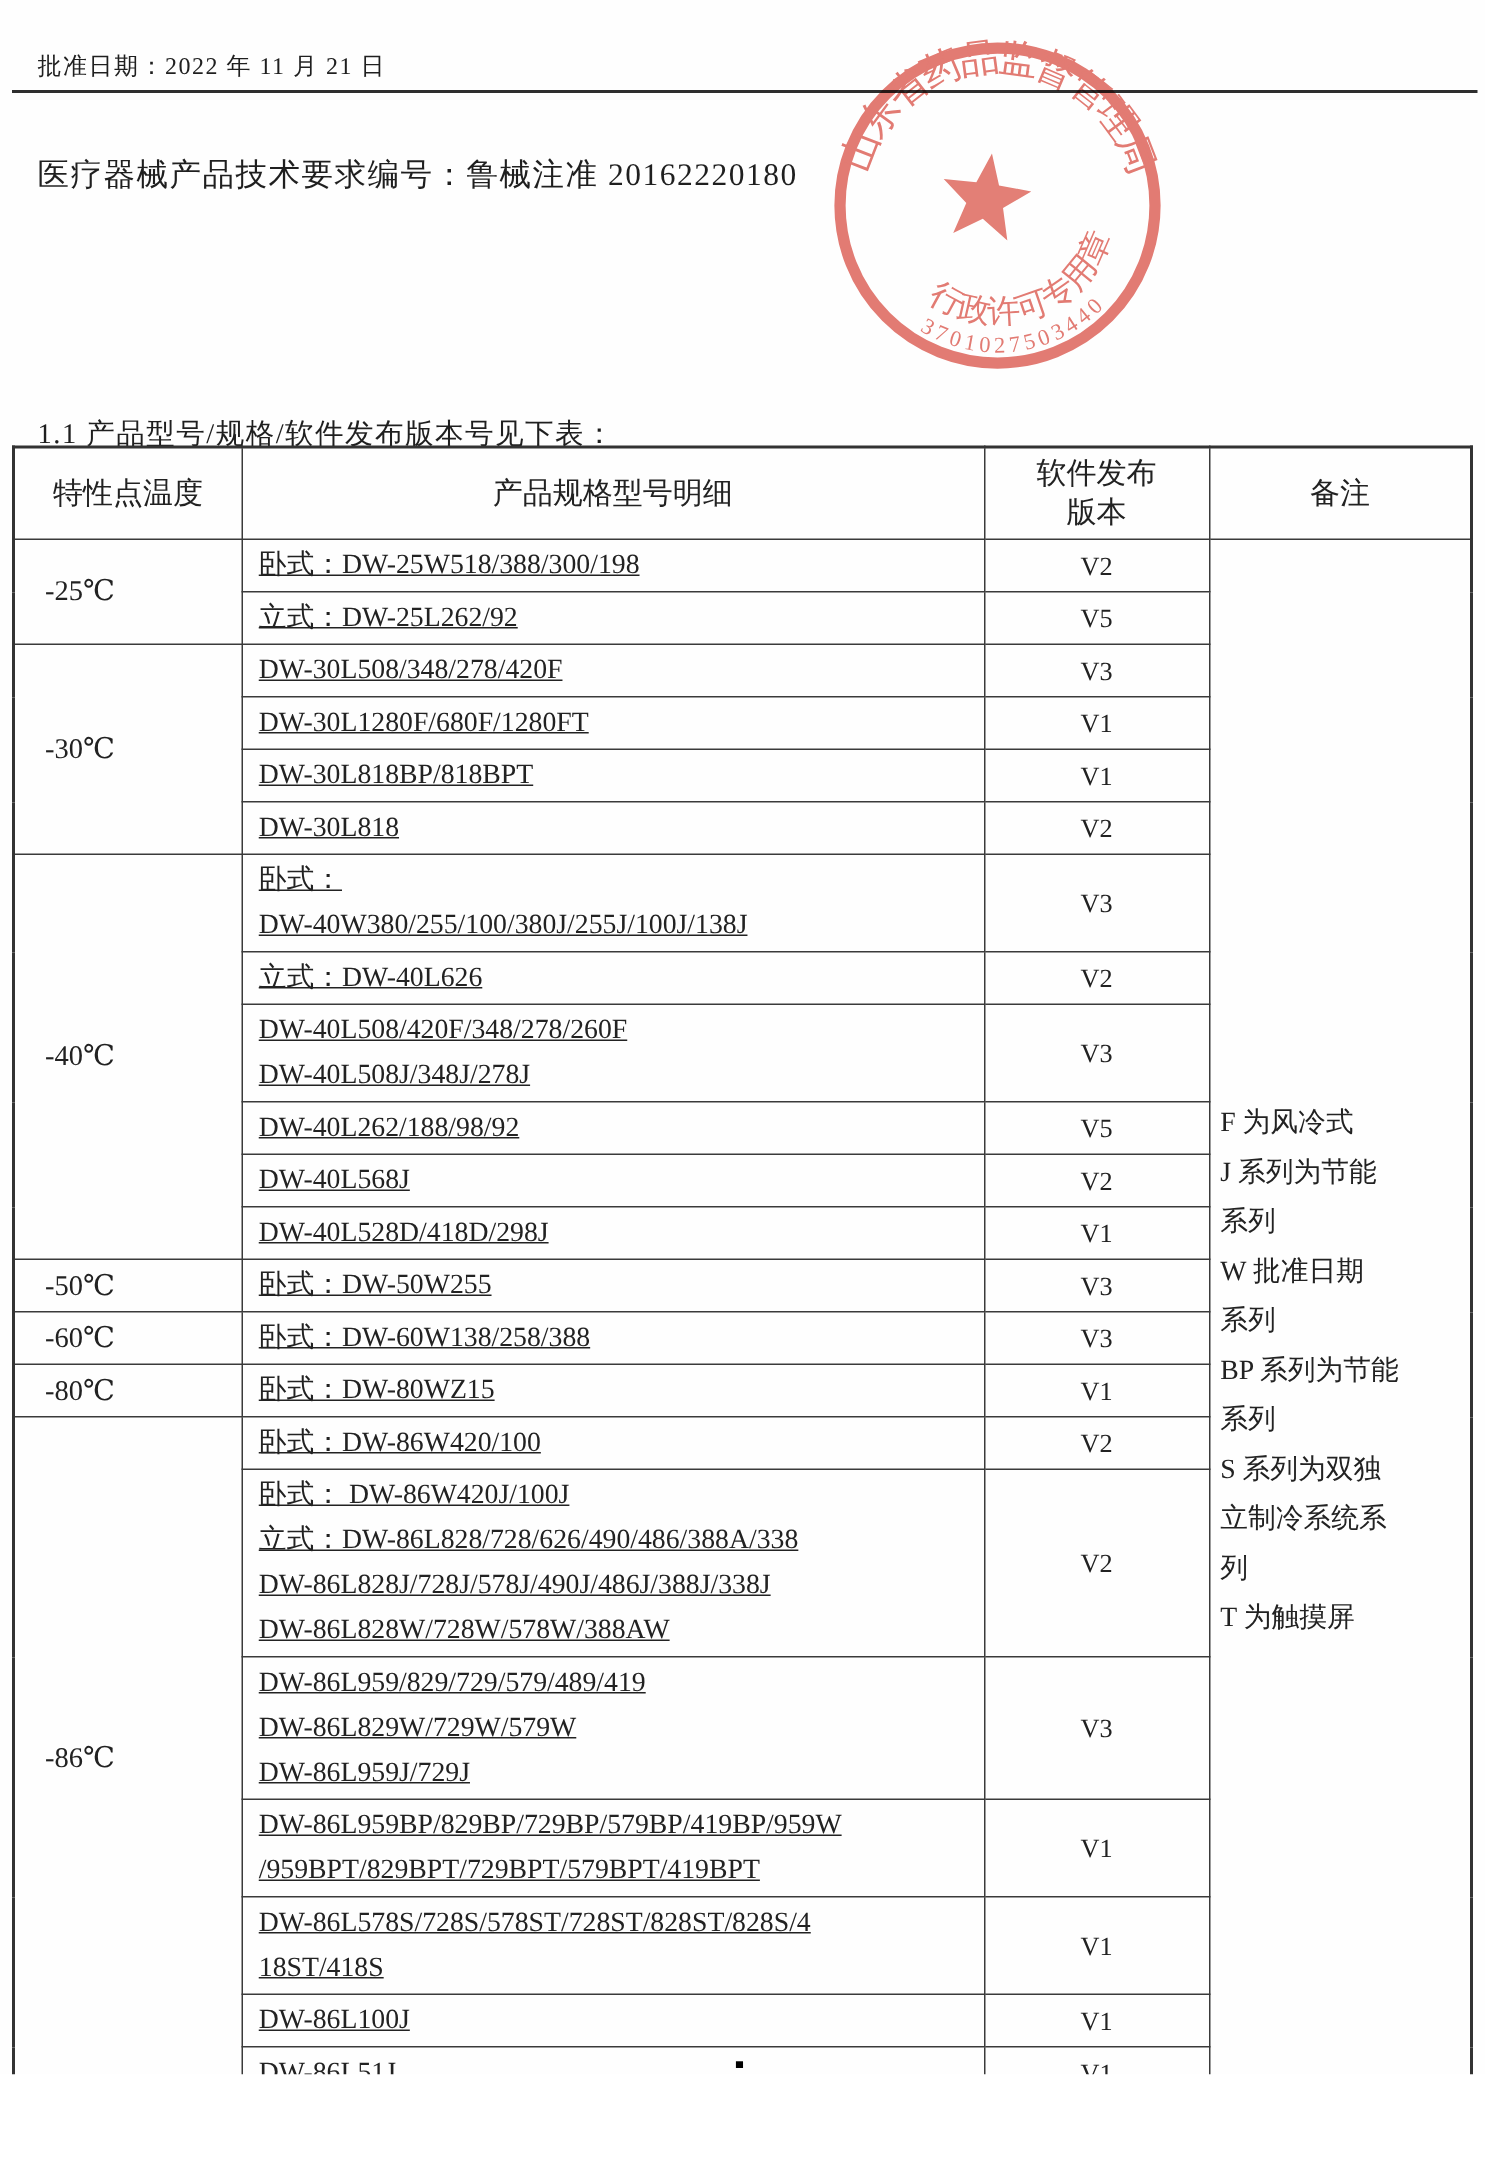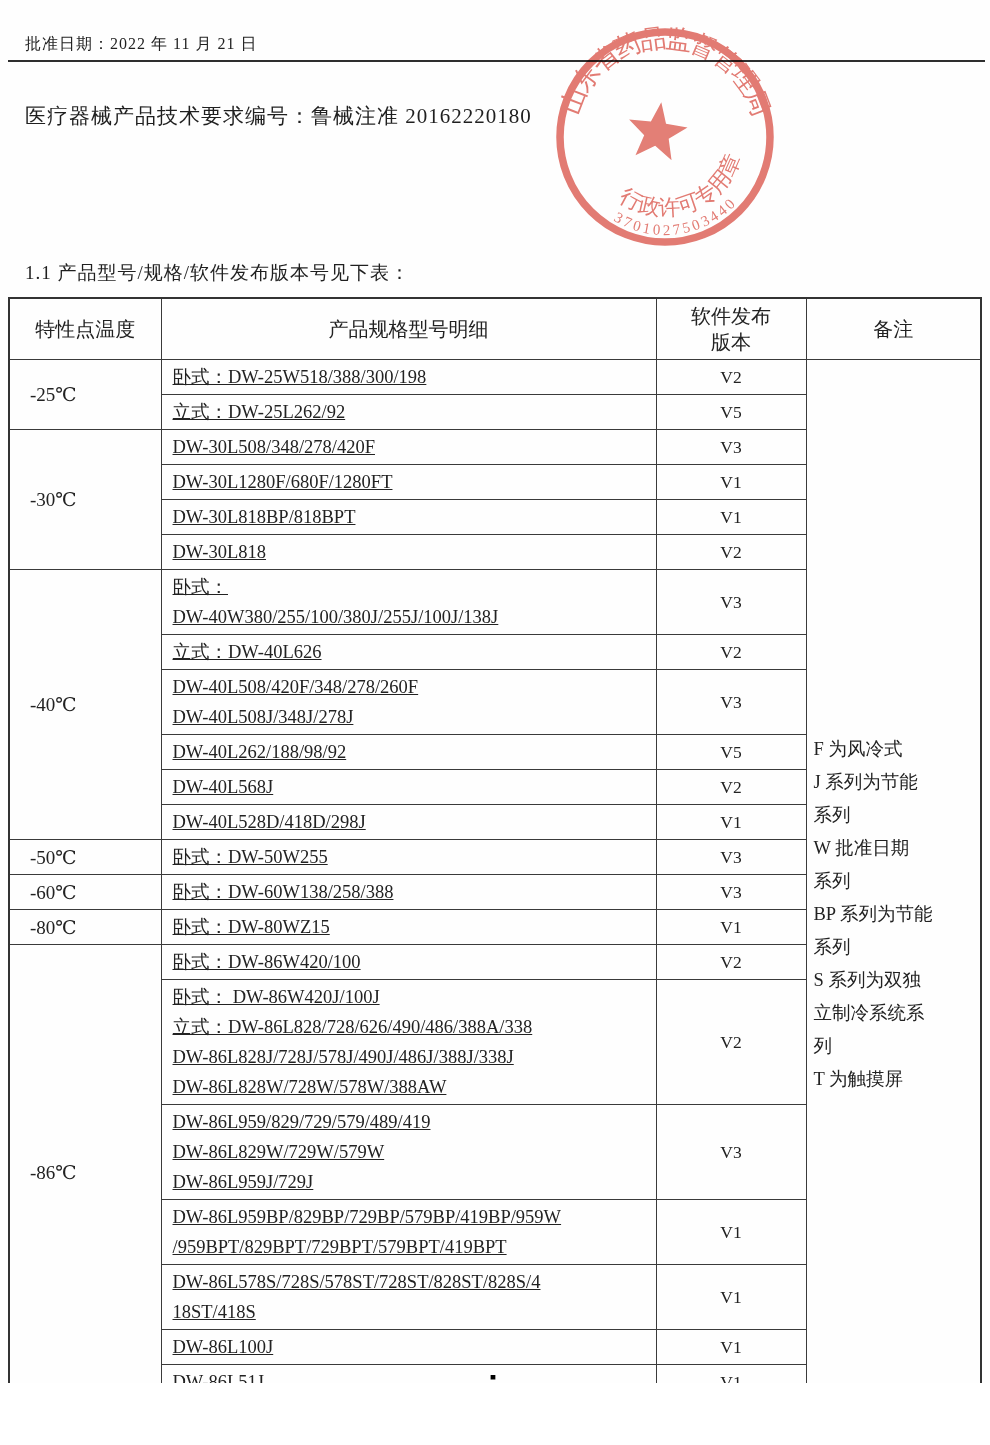--- a/index.html
+++ b/index.html
@@ -9,21 +9,21 @@
     background:#fefefe;
     overflow:hidden;
     font-family:"Liberation Serif","DejaVu Serif",serif;
     color:#1f1f1f;
   }
   .approval{position:absolute;left:25px;top:34px;font-size:16px;letter-spacing:1px;}
   .rule{position:absolute;left:8px;top:60px;width:977px;height:2px;background:#2e2e2e;}
   .docnum{position:absolute;left:25px;top:102px;font-size:21px;letter-spacing:1px;}
   .title{position:absolute;left:0;top:148px;width:990px;text-align:center;font-size:33px;letter-spacing:3px;color:#151515;}
   .s1{position:absolute;left:25px;top:214px;font-size:20px;letter-spacing:1px;}
-  .s11{position:absolute;left:25px;top:260px;font-size:19px;letter-spacing:1px;}
+  .s11{position:absolute;left:25px;top:276px;font-size:19px;letter-spacing:1px;}
 
   table.spec{
     position:absolute;left:8px;top:297px;
     width:972px;
     border-collapse:collapse;table-layout:fixed;
     background:transparent;
   }
   table.spec th,table.spec td{
     border:1.6px solid #3a3a3a;
     font-weight:normal;

